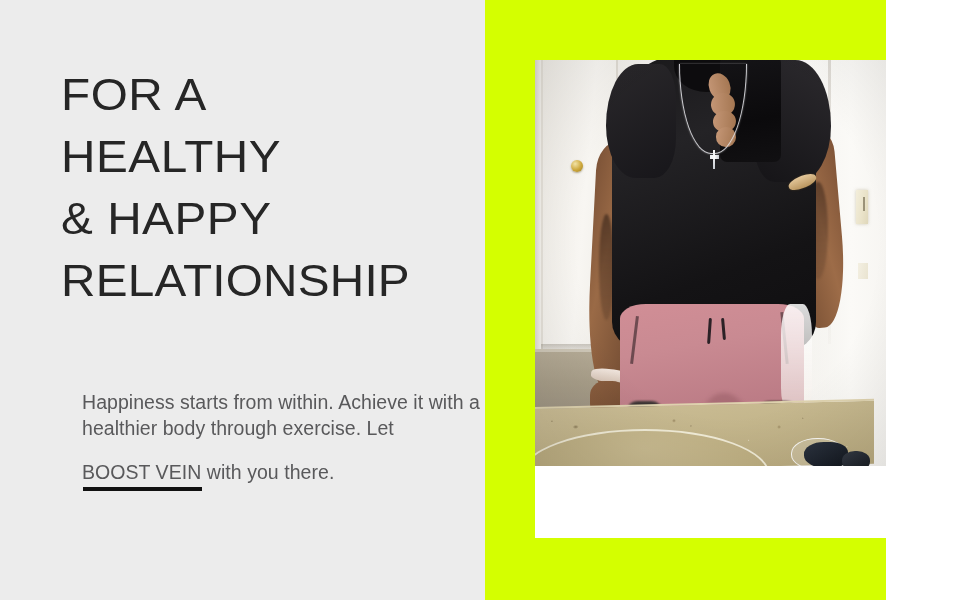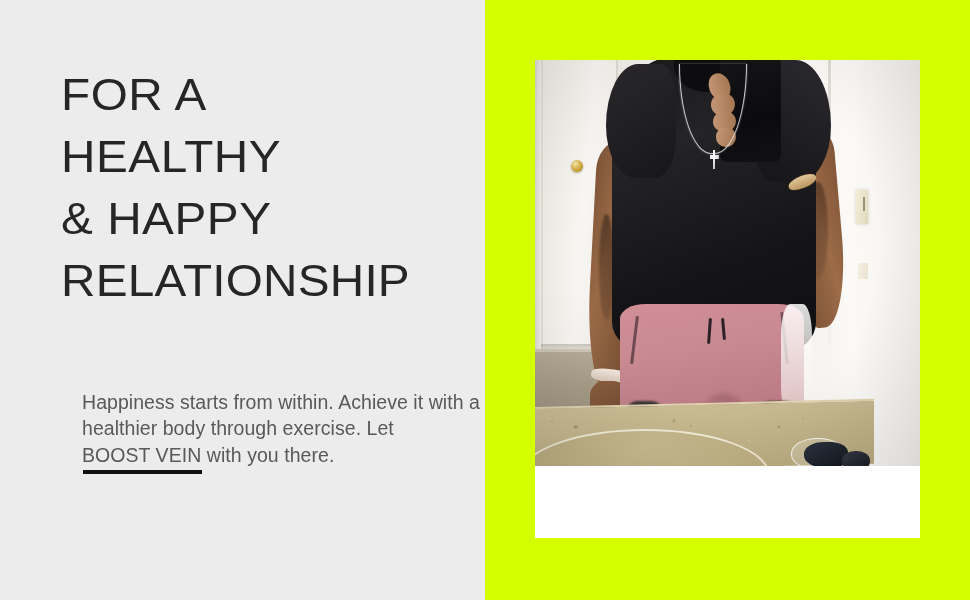--- a/index.html
+++ b/index.html
@@ -2,21 +2,21 @@
 <html><head>
 <meta charset="utf-8">
 <style>
   html, body {
     margin: 0;
     padding: 0;
     background: #ffffff;
   }
   .poster {
     position: relative;
-    width: 970px;
+    width: 886px;
     height: 600px;
     overflow: hidden;
     background: #ececec;
     font-family: "Liberation Sans", sans-serif;
   }
 
   
   .left-panel {
     position: absolute;
     left: 0; top: 0;
@@ -50,20 +50,21 @@
     font-family: "Liberation Sans", sans-serif;
     font-size: 19.5px;
     line-height: 26.5px;
     color: #59595b;
     letter-spacing: 0.05px;
   }
   .brand-mark {
     position: relative;
     display: inline-block;
     color: #59595b;
+    margin-top: 17px;
   }
   .brand-mark::after {
     content: "";
     position: absolute;
     left: 1px;
     right: -1px;
     bottom: -6px;
     height: 4px;
     background: #111111;
   }

